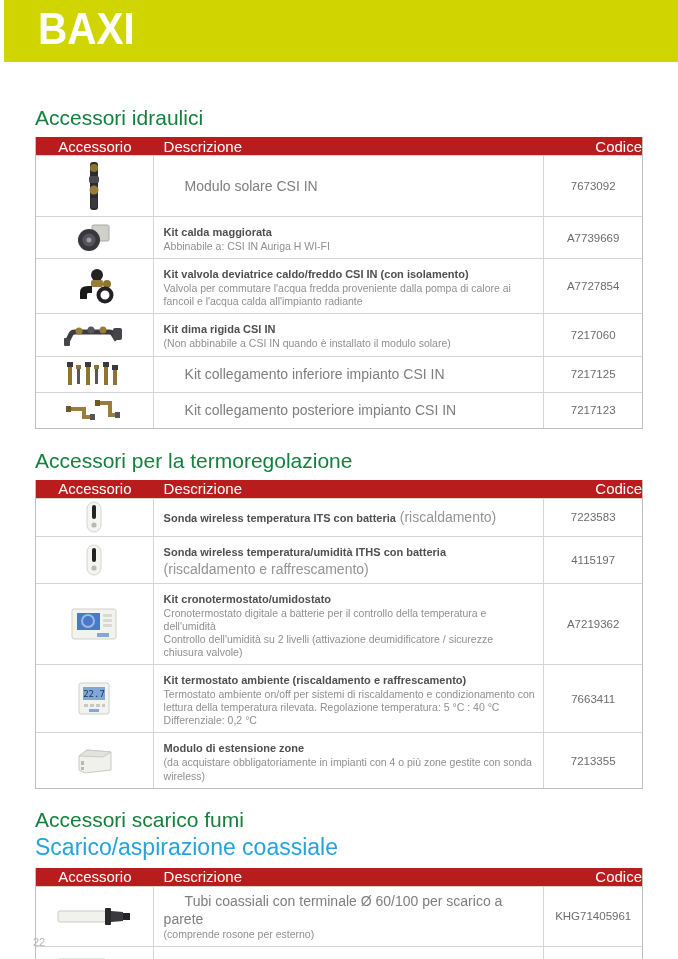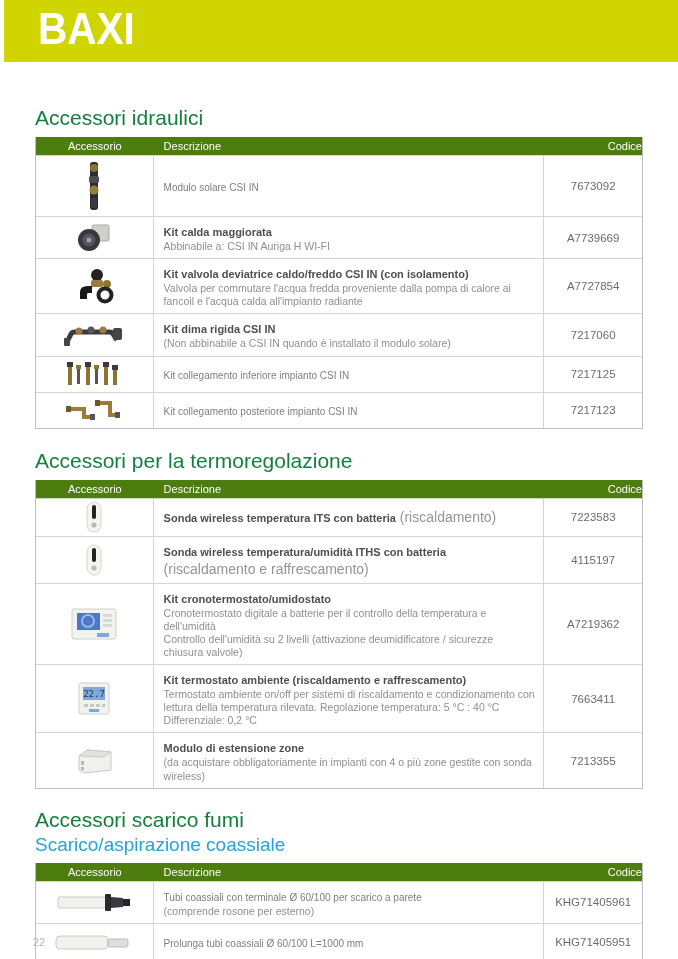--- a/index.html
+++ b/index.html
@@ -5,39 +5,39 @@
   html,body{margin:0;padding:0;background:#ffffff;}
   .page{position:relative;width:678px;height:959px;background:#fff;overflow:hidden;
         font-family:"Liberation Sans", sans-serif;}
   
   .banner{position:absolute;top:0;left:4px;width:678px;height:62px;background:#d0d400;}
   .logo{position:absolute;top:4px;left:34px;font-size:44px;font-weight:800;color:#ffffff;
         letter-spacing:0px;transform:scaleX(.92);transform-origin:left center;}
   
   .content{position:absolute;left:35px;top:62px;width:608px;}
   .sec-title{font-size:21px;color:#15803d;margin:0;font-weight:400;}
-  .sec-sub{font-size:19px;color:#25a3db;margin:2px 0 0 0;font-weight:400;}
+  .sec-sub{font-size:23px;color:#25a3db;margin:2px 0 0 0;font-weight:400;}
   .t1-title{margin-top:44px;}
   .t2-title{margin-top:20px;}
   .t3-title{margin-top:19px;}
   
   .tbl{width:608px;border:1px solid #c2bfbc;border-top:none;margin-top:7px;box-sizing:border-box;}
-  .thead{display:flex;background:#4d7c0f;height:18px;align-items:center;color:#fff;font-size:11px;}
+  .thead{display:flex;background:#b91c1c;height:18px;align-items:center;color:#fff;font-size:15px;}
   .th-acc{width:118px;text-align:center;}
   .th-desc{width:392px;text-align:left;padding-left:10px;box-sizing:border-box;}
   .th-code{width:98px;text-align:right;}
   .row{display:flex;border-top:1px solid #d6d3d0;}
   .row:first-of-type{border-top:none;}
   .cell-img{width:118px;display:flex;align-items:center;justify-content:center;
             border-right:1px solid #d6d3d0;box-sizing:border-box;}
   .cell-desc{width:392px;display:flex;flex-direction:column;justify-content:center;
              padding:5px 8px 5px 10px;box-sizing:border-box;border-right:1px solid #d6d3d0;}
   .cell-code{width:98px;display:flex;align-items:center;justify-content:center;
              font-size:11.5px;color:#6c6c6c;box-sizing:border-box;}
-  .t{font-size:10px;color:#7e7e7e;line-height:1.3;}
+  .t{font-size:14px;color:#7e7e7e;line-height:1.3;margin-left:21px;}
   .tb{font-size:11px;color:#4f4f4f;font-weight:bold;line-height:1.3;}
   .lt{font-size:14px;color:#949494;font-weight:normal;}
   .sub{font-size:10.5px;color:#8f8f8f;line-height:1.25;}
   .mh34{min-height:34px}.mh35{min-height:35px}.mh36{min-height:36px}.mh37{min-height:37px}
   .mh42{min-height:42px}.mh43{min-height:43px}.mh47{min-height:47px}.mh60{min-height:60px}
   .pagenum{position:absolute;left:33px;bottom:11px;font-size:11px;color:#b8b5b2;}
   svg{display:block;}
 </style>
 </head>
 <body>

